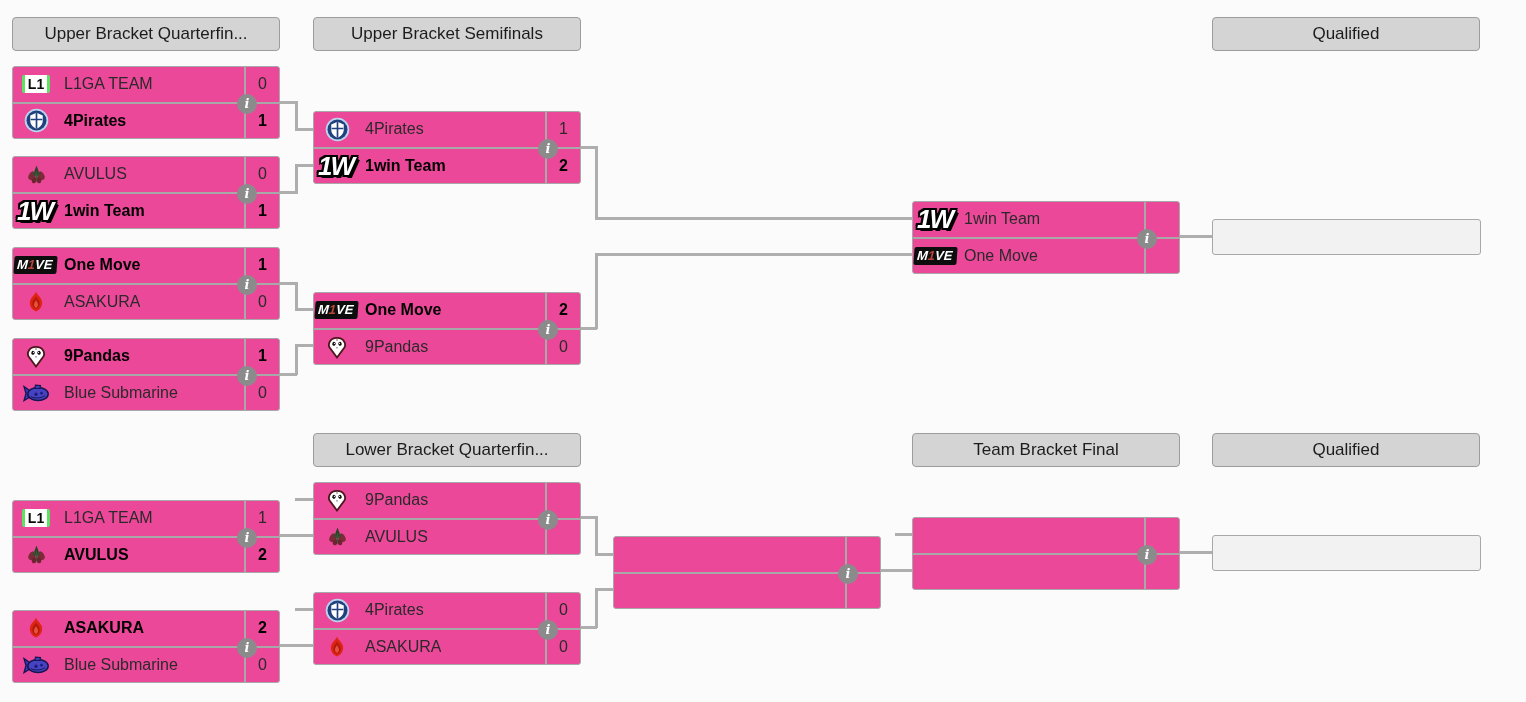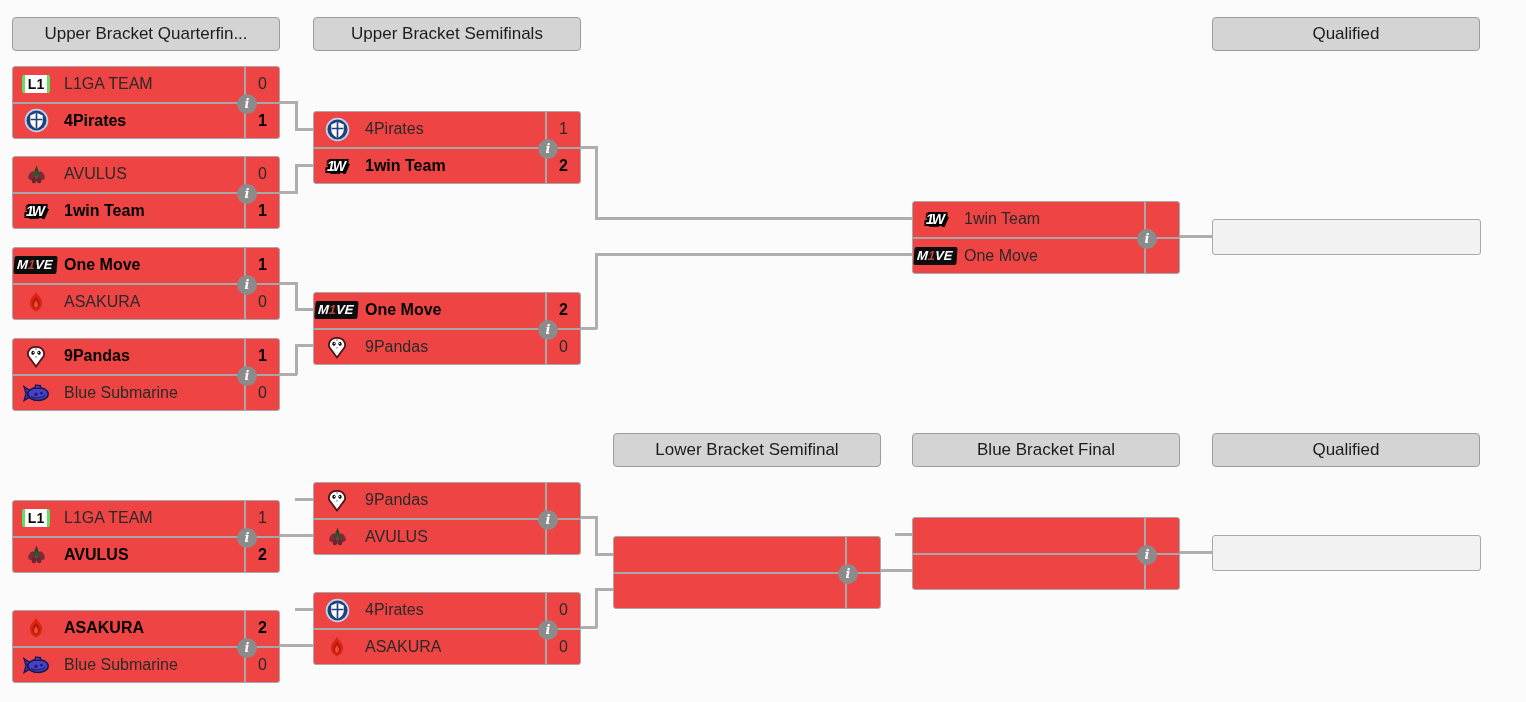--- a/index.html
+++ b/index.html
@@ -28,21 +28,21 @@
   }
   
   .conn{position:absolute;background:#aeaeae;}
   .conn.h{height:3px;}
   .conn.v{width:3px;}
   
   .match{
     position:absolute;
     width:268px;height:73px;
     box-sizing:border-box;
-    background:#ef4444;
+    background:#ec4899;
     border:1.5px solid #a8a8a8;
     border-radius:3px;
     display:flex;flex-direction:column;
   }
   .mrow{
     flex:1;
     display:flex;align-items:center;
     position:relative;
     padding-right:36px;
     min-width:0;
@@ -92,21 +92,21 @@
     border-left:3px solid #5ae263;
     border-right:3px solid #5ae263;
     border-radius:2px;
     padding:1px 3px;
     font-weight:800;font-size:14px;line-height:16px;color:#0a0a0a;
     font-style:normal;
   }
   .logo-1w{
     display:inline-block;
     font-style:italic;font-weight:900;
-    font-size:14px;line-height:20px;
+    font-size:26px;line-height:20px;
     letter-spacing:-2px;
     color:#fff;
     padding:0 3px 0 0;
     text-shadow:
       -2px -2px 0 #000, 2px -2px 0 #000,
       -2px  2px 0 #000, 2px  2px 0 #000,
       -2px  0   0 #000, 2px  0   0 #000,
        0   -2px 0 #000, 0    2px 0 #000,
        3px  3px 0 #000;
   }
@@ -169,22 +169,22 @@
       <path d="M9 15.5 C12 17.5 19 17.8 23 14.5" stroke="#15164f" stroke-width="1" fill="none"></path>
     </symbol>
   </defs>
 </svg>
 
 <div id="bracket">
 
   <div class="round-header" style="left:12px;top:17px">Upper Bracket Quarterfin...</div>
   <div class="round-header" style="left:313px;top:17px">Upper Bracket Semifinals</div>
   <div class="round-header" style="left:1212px;top:17px">Qualified</div>
-  <div class="round-header" style="left:613px;top:433px">Lower Bracket Semifinal</div>
-  <div class="round-header" style="left:912px;top:433px">Blue Bracket Final</div>
+  <div class="round-header" style="left:313px;top:433px">Lower Bracket Quarterfin...</div>
+  <div class="round-header" style="left:912px;top:433px">Team Bracket Final</div>
   <div class="round-header" style="left:1212px;top:433px">Qualified</div>
 
   <div class="conn h" style="left:279px;top:101px;width:18px"></div>
   <div class="conn v" style="left:295px;top:101px;height:29px"></div>
   <div class="conn h" style="left:295px;top:128px;width:18px"></div>
   <div class="conn h" style="left:279px;top:191px;width:18px"></div>
   <div class="conn v" style="left:295px;top:164px;height:30px"></div>
   <div class="conn h" style="left:295px;top:164px;width:18px"></div>
   <div class="conn h" style="left:279px;top:282px;width:18px"></div>
   <div class="conn v" style="left:295px;top:282px;height:28px"></div>

